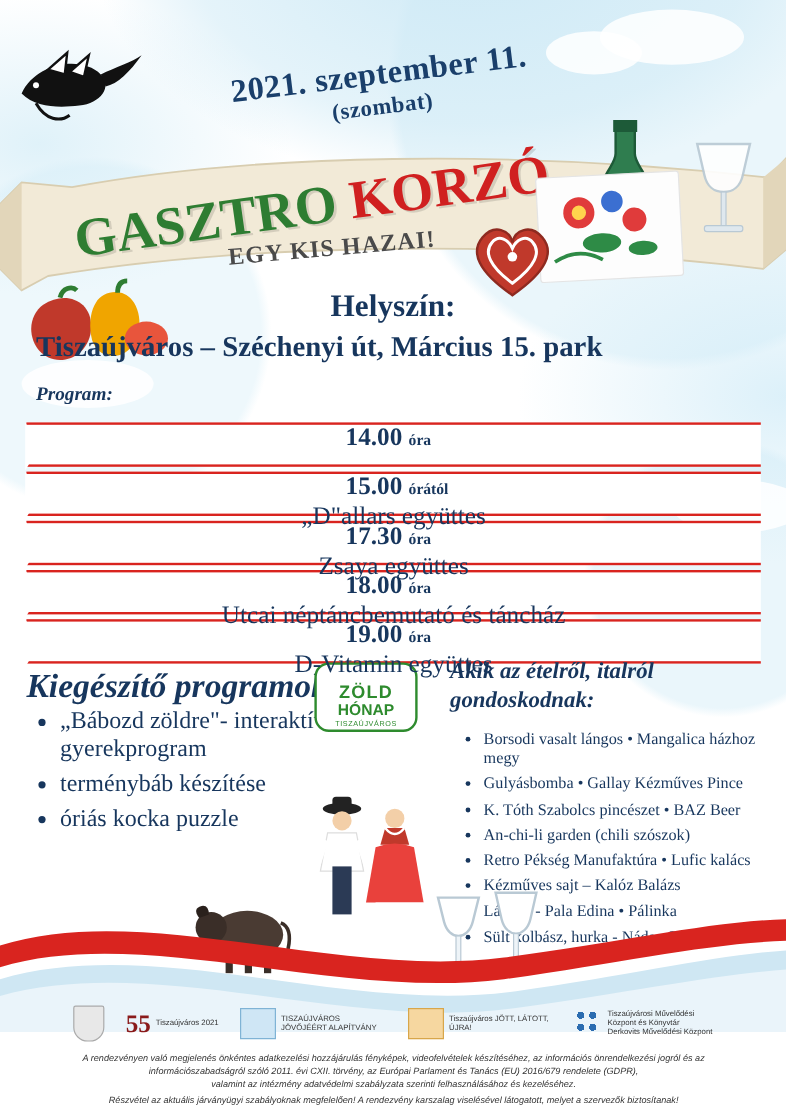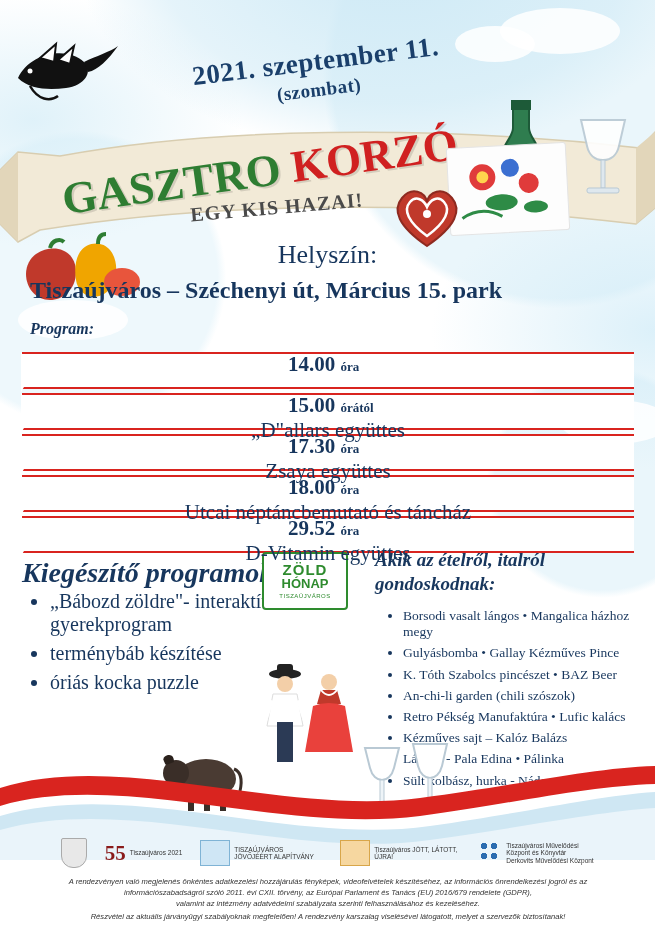--- a/index.html
+++ b/index.html
@@ -70,21 +70,21 @@
     position:absolute; left:190px; top:196px;
     transform: rotate(-5deg);
     font-family:"Liberation Serif", serif;
     font-weight:bold; font-size:20px; color:#4a4a4a;
     letter-spacing:1px;
   }
 
   
   .venue-label {
     position:absolute; left:0; top:240px; width:655px; text-align:center;
-    font-family:"Liberation Serif", serif; font-weight:normal; font-size:26px; color:#17365d;
+    font-family:"Liberation Serif", serif; font-weight:bold; font-size:26px; color:#17365d;
   }
   .venue-text {
     position:absolute; left:0; top:277px; width:532px; text-align:center;
     font-family:"Liberation Serif", serif; font-weight:bold; font-size:24px; color:#17365d;
   }
 
   
   .program-label {
     position:absolute; left:30px; top:320px;
     font-family:"Liberation Serif", serif; font-style:italic; font-weight:bold;
@@ -137,22 +137,22 @@
   }
   .food-list { position:absolute; left:385px; top:608px; width:255px; margin:0; padding-left:18px; }
   .food-list li {
     font-family:"Liberation Serif", serif; font-size:13.5px; color:#17365d;
     margin-bottom:5px; line-height:1.2;
   }
 
   
   .zold-logo {
     position:absolute; left:262px; top:552px; width:86px; height:58px;
-    border:2px solid #2e8b2e; border-radius:4px; background:#fff;
-    text-align:center; padding-top:8px;
+    border:2px solid #2e8b2e; border-radius:12px; background:#fff;
+    text-align:center; padding-top:16px;
   }
   .zold-logo .l1 { font-family:"Liberation Sans", sans-serif; font-weight:bold; font-size:15px; color:#2e8b2e; letter-spacing:1px; line-height:1; }
   .zold-logo .l2 { font-family:"Liberation Sans", sans-serif; font-weight:bold; font-size:13px; color:#2e8b2e; line-height:1.1; }
   .zold-logo .l3 { font-size:6px; color:#2e8b2e; letter-spacing:.5px; margin-top:2px; }
 
   
   .wave-red { position:absolute; left:0; top:740px; width:655px; height:110px; }
   .wave-blue { position:absolute; left:0; top:760px; width:655px; height:100px; }
 
   
@@ -289,21 +289,21 @@
       <div class="prog-band"></div>
       <div class="prog-time">
         <span>18.00</span>
         <small>óra</small>
       </div>
       <div class="prog-name">Utcai néptáncbemutató és táncház</div>
     </div>
     <div class="prog-row">
       <div class="prog-band"></div>
       <div class="prog-time">
-        <span>29.52</span>
+        <span>19.00</span>
         <small>óra</small>
       </div>
       <div class="prog-name">D-Vitamin együttes</div>
     </div>
   </div>
 
   <div class="extra-label">Kiegészítő programok:</div>
   <ul class="extra-list">
     <li>„Bábozd zöldre"- interaktív gyerekprogram</li>
     <li>terménybáb készítése</li>

